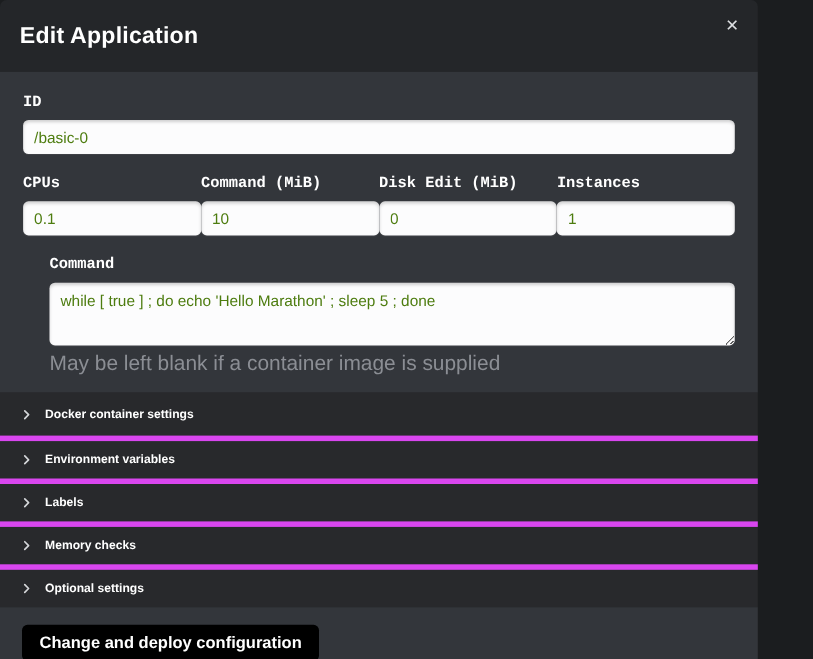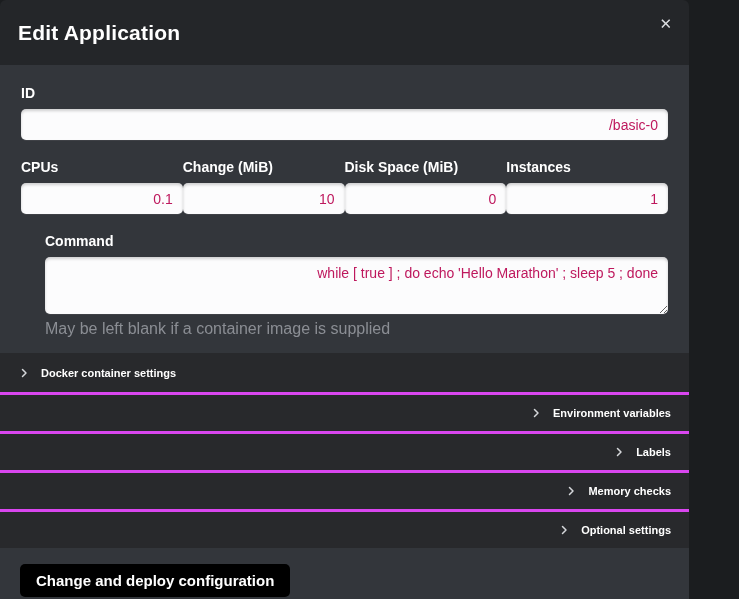--- a/index.html
+++ b/index.html
@@ -25,49 +25,48 @@
     position: absolute; top: 12px; right: 13px;
     background: none; border: none; cursor: pointer;
     color: #dcdee1; font-size: 15px; line-height: 1; padding: 4px;
   }
 
   
   .modal-body {
     background: #33363b;
     padding: 20px 21px 15px 21px;
   }
-  .form-label { display: block; color: #ffffff; font-size: 14px; font-weight: 700; margin-bottom: 8px; }
+  .form-label { display: block; color: #ffffff; font-size: 14px; font-weight: 700; margin-bottom: 8px; font-family: Liberation Mono, monospace; }
   .text-input, .text-area {
     width: 100%;
     border: none; border-radius: 5px;
     background: #fcfcfd;
     box-shadow: inset 0 2px 3px rgba(0,0,0,.18), 0 1px 0 rgba(255,255,255,.06);
-    color: #be185d; font-size: 14px;
+    color: #4d7c0f; font-size: 14px;
     font-family: "Liberation Sans", sans-serif;
     outline: none;
-    text-align: right;
   }
   .text-input { height: 31px; padding: 0 10px; }
   .text-area { height: 57px; padding: 8px 10px; resize: both; display: block; }
   .form-row {
     display: grid; grid-template-columns: repeat(4, 1fr);
     margin-top: 19px;
   }
   .form-group-command { margin-top: 19px; margin-left: 24px; }
-  .help-text { color: #8b8e94; font-size: 16px; margin-top: 6px; }
+  .help-text { color: #8b8e94; font-size: 19px; margin-top: 6px; }
 
   
   .accordion { background: #28292c; }
   .accordion-row {
     height: 39px;
     display: flex; align-items: center;
     padding: 0 18px;
     cursor: pointer;
   }
-  .accordion-row + .accordion-row { border-top: 3px solid #d946ef; justify-content: flex-end; }
+  .accordion-row + .accordion-row { border-top: 5px solid #d946ef; }
   .chevron-icon { display: inline-flex; margin-right: 11px; }
   .accordion-label { color: #ffffff; font-size: 11px; font-weight: 700; }
 
   
   .modal-footer {
     flex: 1;
     background: #33363b;
     padding: 16px 20px;
     display: flex; align-items: flex-start; gap: 6px;
   }
@@ -94,25 +93,25 @@
       <label class="form-label">ID</label>
       <input class="text-input" type="text" value="/basic-0" style="">
     </div>
 
     <div class="form-row">
       <div class="form-group">
         <label class="form-label">CPUs</label>
         <input class="text-input" type="text" value="0.1" style="">
       </div>
       <div class="form-group">
-        <label class="form-label">Change (MiB)</label>
+        <label class="form-label">Command (MiB)</label>
         <input class="text-input" type="text" value="10" style="">
       </div>
       <div class="form-group">
-        <label class="form-label">Disk Space (MiB)</label>
+        <label class="form-label">Disk Edit (MiB)</label>
         <input class="text-input" type="text" value="0" style="">
       </div>
       <div class="form-group">
         <label class="form-label">Instances</label>
         <input class="text-input" type="text" value="1" style="">
       </div>
     </div>
 
     <div class="form-group form-group-command">
       <label class="form-label">Command</label>

